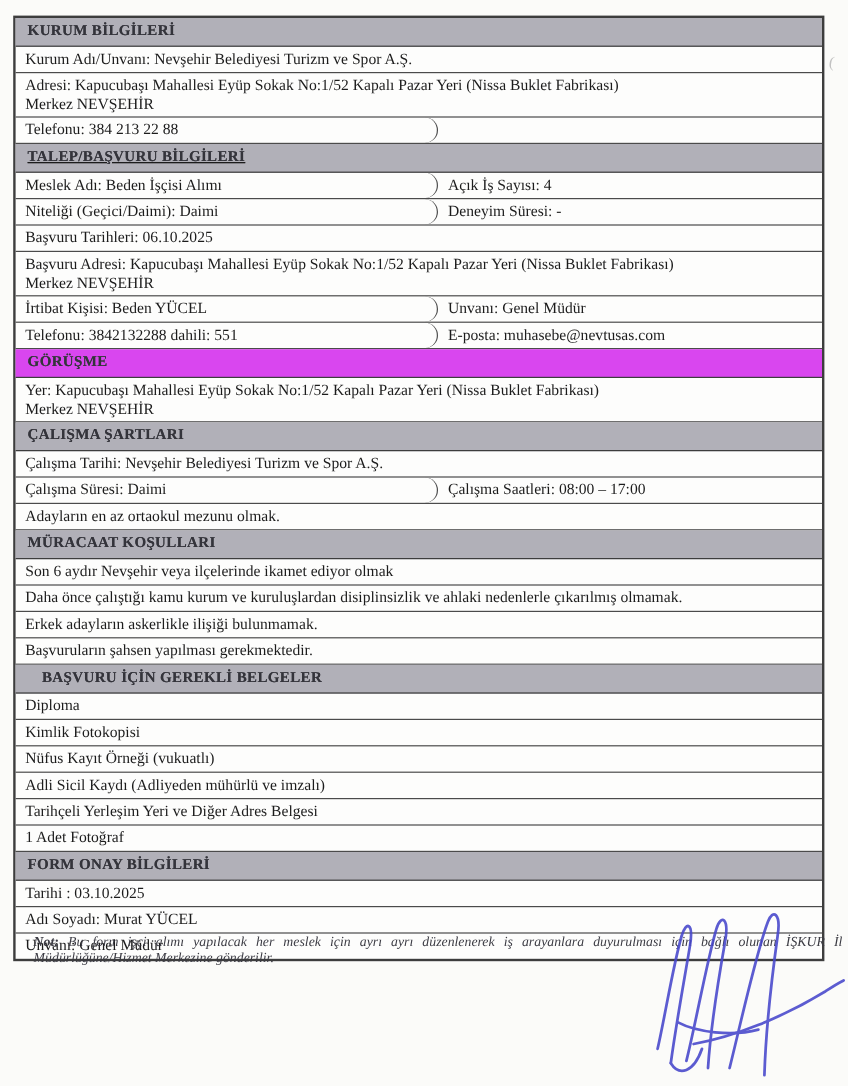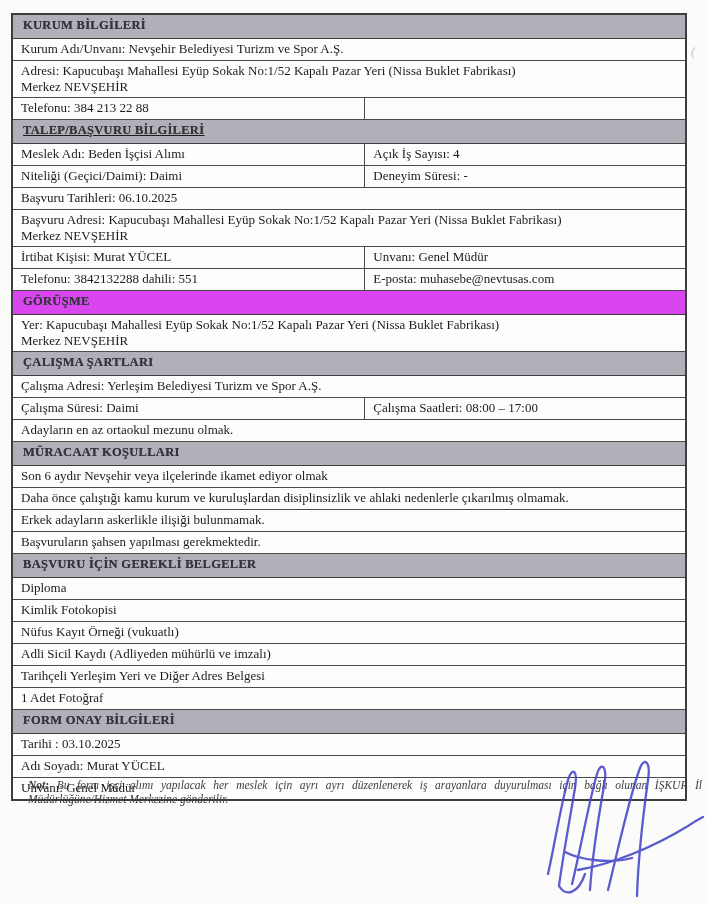--- a/index.html
+++ b/index.html
@@ -11,21 +11,21 @@
   
   .doc-table{
     position:absolute;left:11px;top:13px;width:672px;
     border:2px solid #3d3d3d;background:#fdfdfc;
   }
   .row{display:flex;border-bottom:1px solid #4b4b4b;}
   .row:last-child{border-bottom:none;}
   .row.header{background:#b1b0b8;border-bottom:1px solid #3d3d3d;}
   .cell{
     flex:1 1 auto;padding:2px 8px 3px 8px;
-    font-size:13px;line-height:15.5px;white-space:pre-line;min-height:16px;
+    font-size:13px;line-height:15.5px;white-space:pre-line;min-height:16px;border-radius:11px;
   }
   .cell.hdr{
     font-weight:bold;color:#34343b;font-size:12.5px;letter-spacing:.3px;
     padding:3px 10px 4px 10px;text-shadow:0 0 .5px #4a4a52;
   }
   .row.pair .cell.left{flex:0 0 49.9%;border-right:1px solid #4b4b4b;}
   .row.pair .cell.right{flex:1 1 auto;}
   
   .note{
     position:absolute;left:28px;right:5px;top:766px;
@@ -81,39 +81,39 @@
         <div class="cell right">Deneyim Süresi: -</div>
       </div>
       <div class="row text">
         <div class="cell">Başvuru Tarihleri: 06.10.2025</div>
       </div>
       <div class="row text">
         <div class="cell">Başvuru Adresi: Kapucubaşı Mahallesi Eyüp Sokak No:1/52 Kapalı Pazar Yeri  (Nissa Buklet Fabrikası)
 Merkez NEVŞEHİR</div>
       </div>
       <div class="row pair">
-        <div class="cell left">İrtibat Kişisi: Murat YÜCEL</div>
+        <div class="cell left">İrtibat Kişisi: Beden YÜCEL</div>
         <div class="cell right">Unvanı: Genel Müdür</div>
       </div>
       <div class="row pair">
         <div class="cell left">Telefonu: 3842132288 dahili: 551</div>
         <div class="cell right">E-posta: muhasebe@nevtusas.com</div>
       </div>
       <div class="row header" style="background: #d946ef;">
         <div class="cell hdr">GÖRÜŞME</div>
       </div>
       <div class="row text">
         <div class="cell">Yer:  Kapucubaşı Mahallesi Eyüp Sokak No:1/52 Kapalı Pazar Yeri  (Nissa Buklet Fabrikası)
 Merkez NEVŞEHİR</div>
       </div>
       <div class="row header" style="background: rgb(177, 176, 184);">
         <div class="cell hdr">ÇALIŞMA ŞARTLARI</div>
       </div>
       <div class="row text">
-        <div class="cell">Çalışma Adresi: Yerleşim Belediyesi Turizm ve Spor A.Ş.</div>
+        <div class="cell">Çalışma Tarihi: Nevşehir Belediyesi Turizm ve Spor A.Ş.</div>
       </div>
       <div class="row pair">
         <div class="cell left">Çalışma Süresi: Daimi</div>
         <div class="cell right">Çalışma Saatleri: 08:00 – 17:00</div>
       </div>
       <div class="row text">
         <div class="cell">Adayların en az ortaokul mezunu olmak.</div>
       </div>
       <div class="row header" style="background: rgb(177, 176, 184);">
         <div class="cell hdr">MÜRACAAT KOŞULLARI</div>
@@ -123,21 +123,21 @@
       </div>
       <div class="row text">
         <div class="cell">Daha önce çalıştığı kamu kurum ve kuruluşlardan disiplinsizlik ve ahlaki nedenlerle çıkarılmış olmamak.</div>
       </div>
       <div class="row text">
         <div class="cell">Erkek adayların askerlikle ilişiği bulunmamak.</div>
       </div>
       <div class="row text">
         <div class="cell">Başvuruların şahsen yapılması gerekmektedir.</div>
       </div>
-      <div class="row header" style="background: rgb(177, 176, 184);">
+      <div class="row header" style="background: rgb(177, 176, 184); padding-left: 12px;">
         <div class="cell hdr">BAŞVURU İÇİN GEREKLİ BELGELER</div>
       </div>
       <div class="row text">
         <div class="cell">Diploma</div>
       </div>
       <div class="row text">
         <div class="cell">Kimlik Fotokopisi</div>
       </div>
       <div class="row text">
         <div class="cell">Nüfus Kayıt Örneği (vukuatlı)</div>

